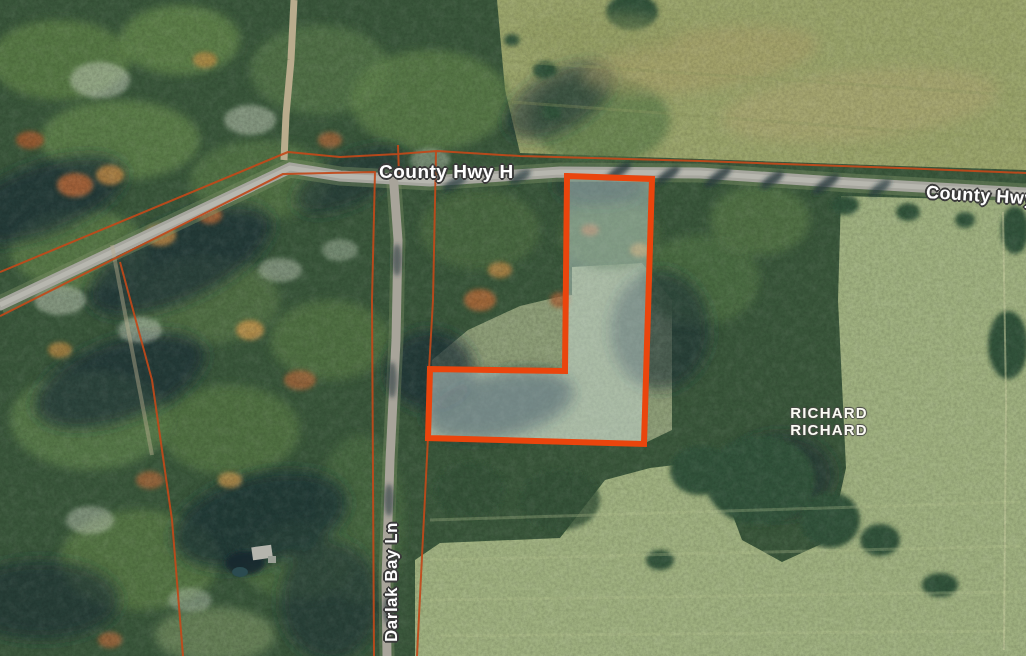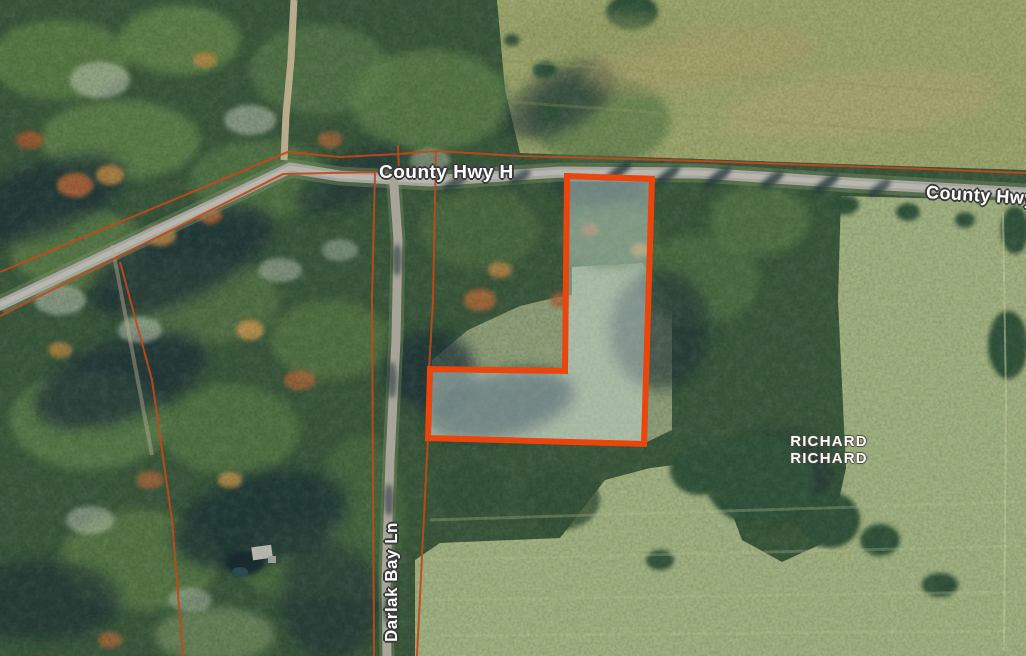--- a/index.html
+++ b/index.html
@@ -19,21 +19,20 @@
   .lbl-hwy-center{left:379px;top:161px;font-size:19px;letter-spacing:.5px;}
   .lbl-hwy-right{left:926px;top:182px;font-size:18px;letter-spacing:.5px;
     transform:rotate(3.5deg);transform-origin:left center;}
   .lbl-darlak{left:392px;top:582px;font-size:17px;letter-spacing:.5px;
     transform:translate(-50%,-50%) rotate(-90deg);}
   .lbl-owner{
     position:absolute;left:829px;top:404px;transform:translateX(-50%);
     color:#fbfbf4;font-weight:bold;font-size:15px;line-height:17px;
     letter-spacing:1.2px;text-align:center;white-space:nowrap;
     text-shadow:-1px 0 1px #4a4a46,1px 0 1px #4a4a46,0 -1px 1px #4a4a46,0 1px 1px #4a4a46;
-    margin-top:28px;
   }
 </style>
 </head>
 <body>
 
 <div class="map">
   <svg width="1026" height="656" viewBox="0 0 1026 656">
     <defs>
       <filter id="b2" x="-40%" y="-40%" width="180%" height="180%">
           <feGaussianBlur stdDeviation="2"></feGaussianBlur>

